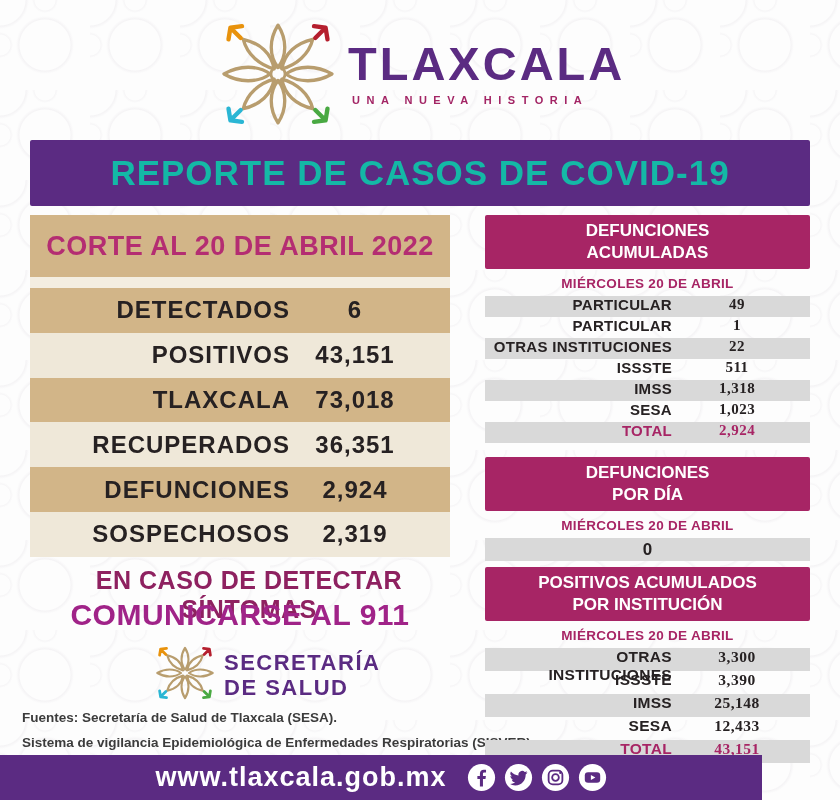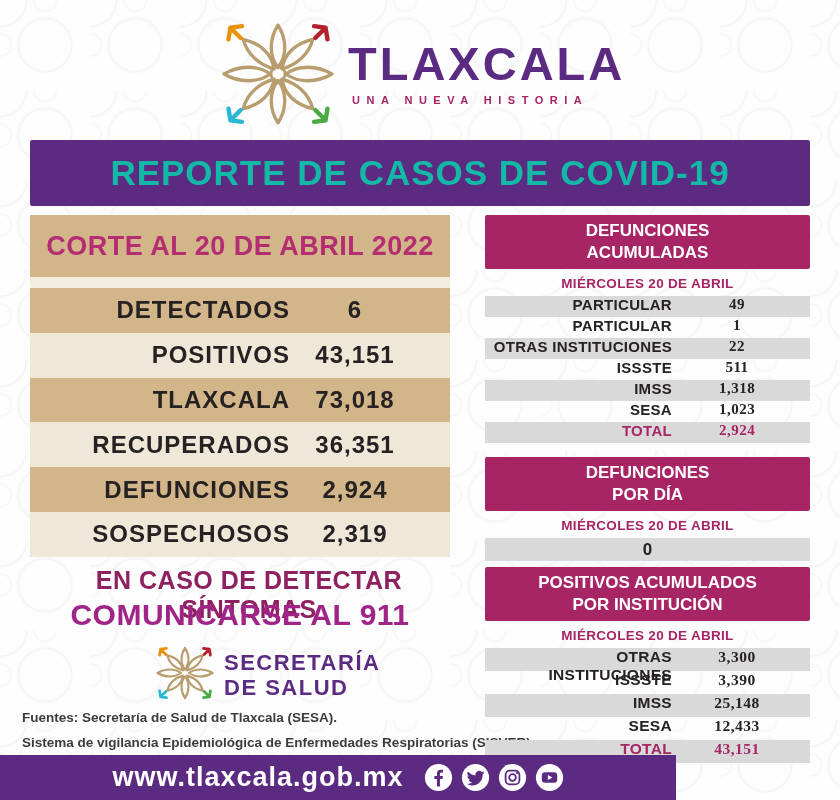--- a/index.html
+++ b/index.html
@@ -47,21 +47,21 @@
   .rrow{height:21px;display:flex;align-items:flex-start;padding:0 8px;font-size:15px;font-weight:700;color:#262122;}
   .rrow.gray{background:#d9d9d9;}
   .rrow .rlbl{flex:1;text-align:right;letter-spacing:.3px;}
   .rrow .rval{width:130px;text-align:center;letter-spacing:.5px;font-family:Liberation Serif, serif;}
   .rrow.total .rlbl,.rrow.total .rval{color:#a72565;}
   .rrow.big{height:23px;font-size:15.5px;}
   .zero-row{height:23px;background:#d9d9d9;display:flex;align-items:center;justify-content:center;
     font-size:17px;font-weight:700;color:#262122;}
   .gap6{height:6px;} .gap14{height:14px;}
   
-  .footer{left:0;top:755px;width:676px;height:45px;background:#5b2b82;
+  .footer{left:0;top:755px;width:762px;height:45px;background:#5b2b82;
     display:flex;align-items:center;justify-content:center;gap:20px;}
   .footer-url{color:#fff;font-size:27px;font-weight:700;letter-spacing:1px;}
   .social{display:flex;align-items:center;gap:8px;}
   .social svg{display:block;}
 </style>
 </head>
 <body>
 
 <div class="stage">
 

